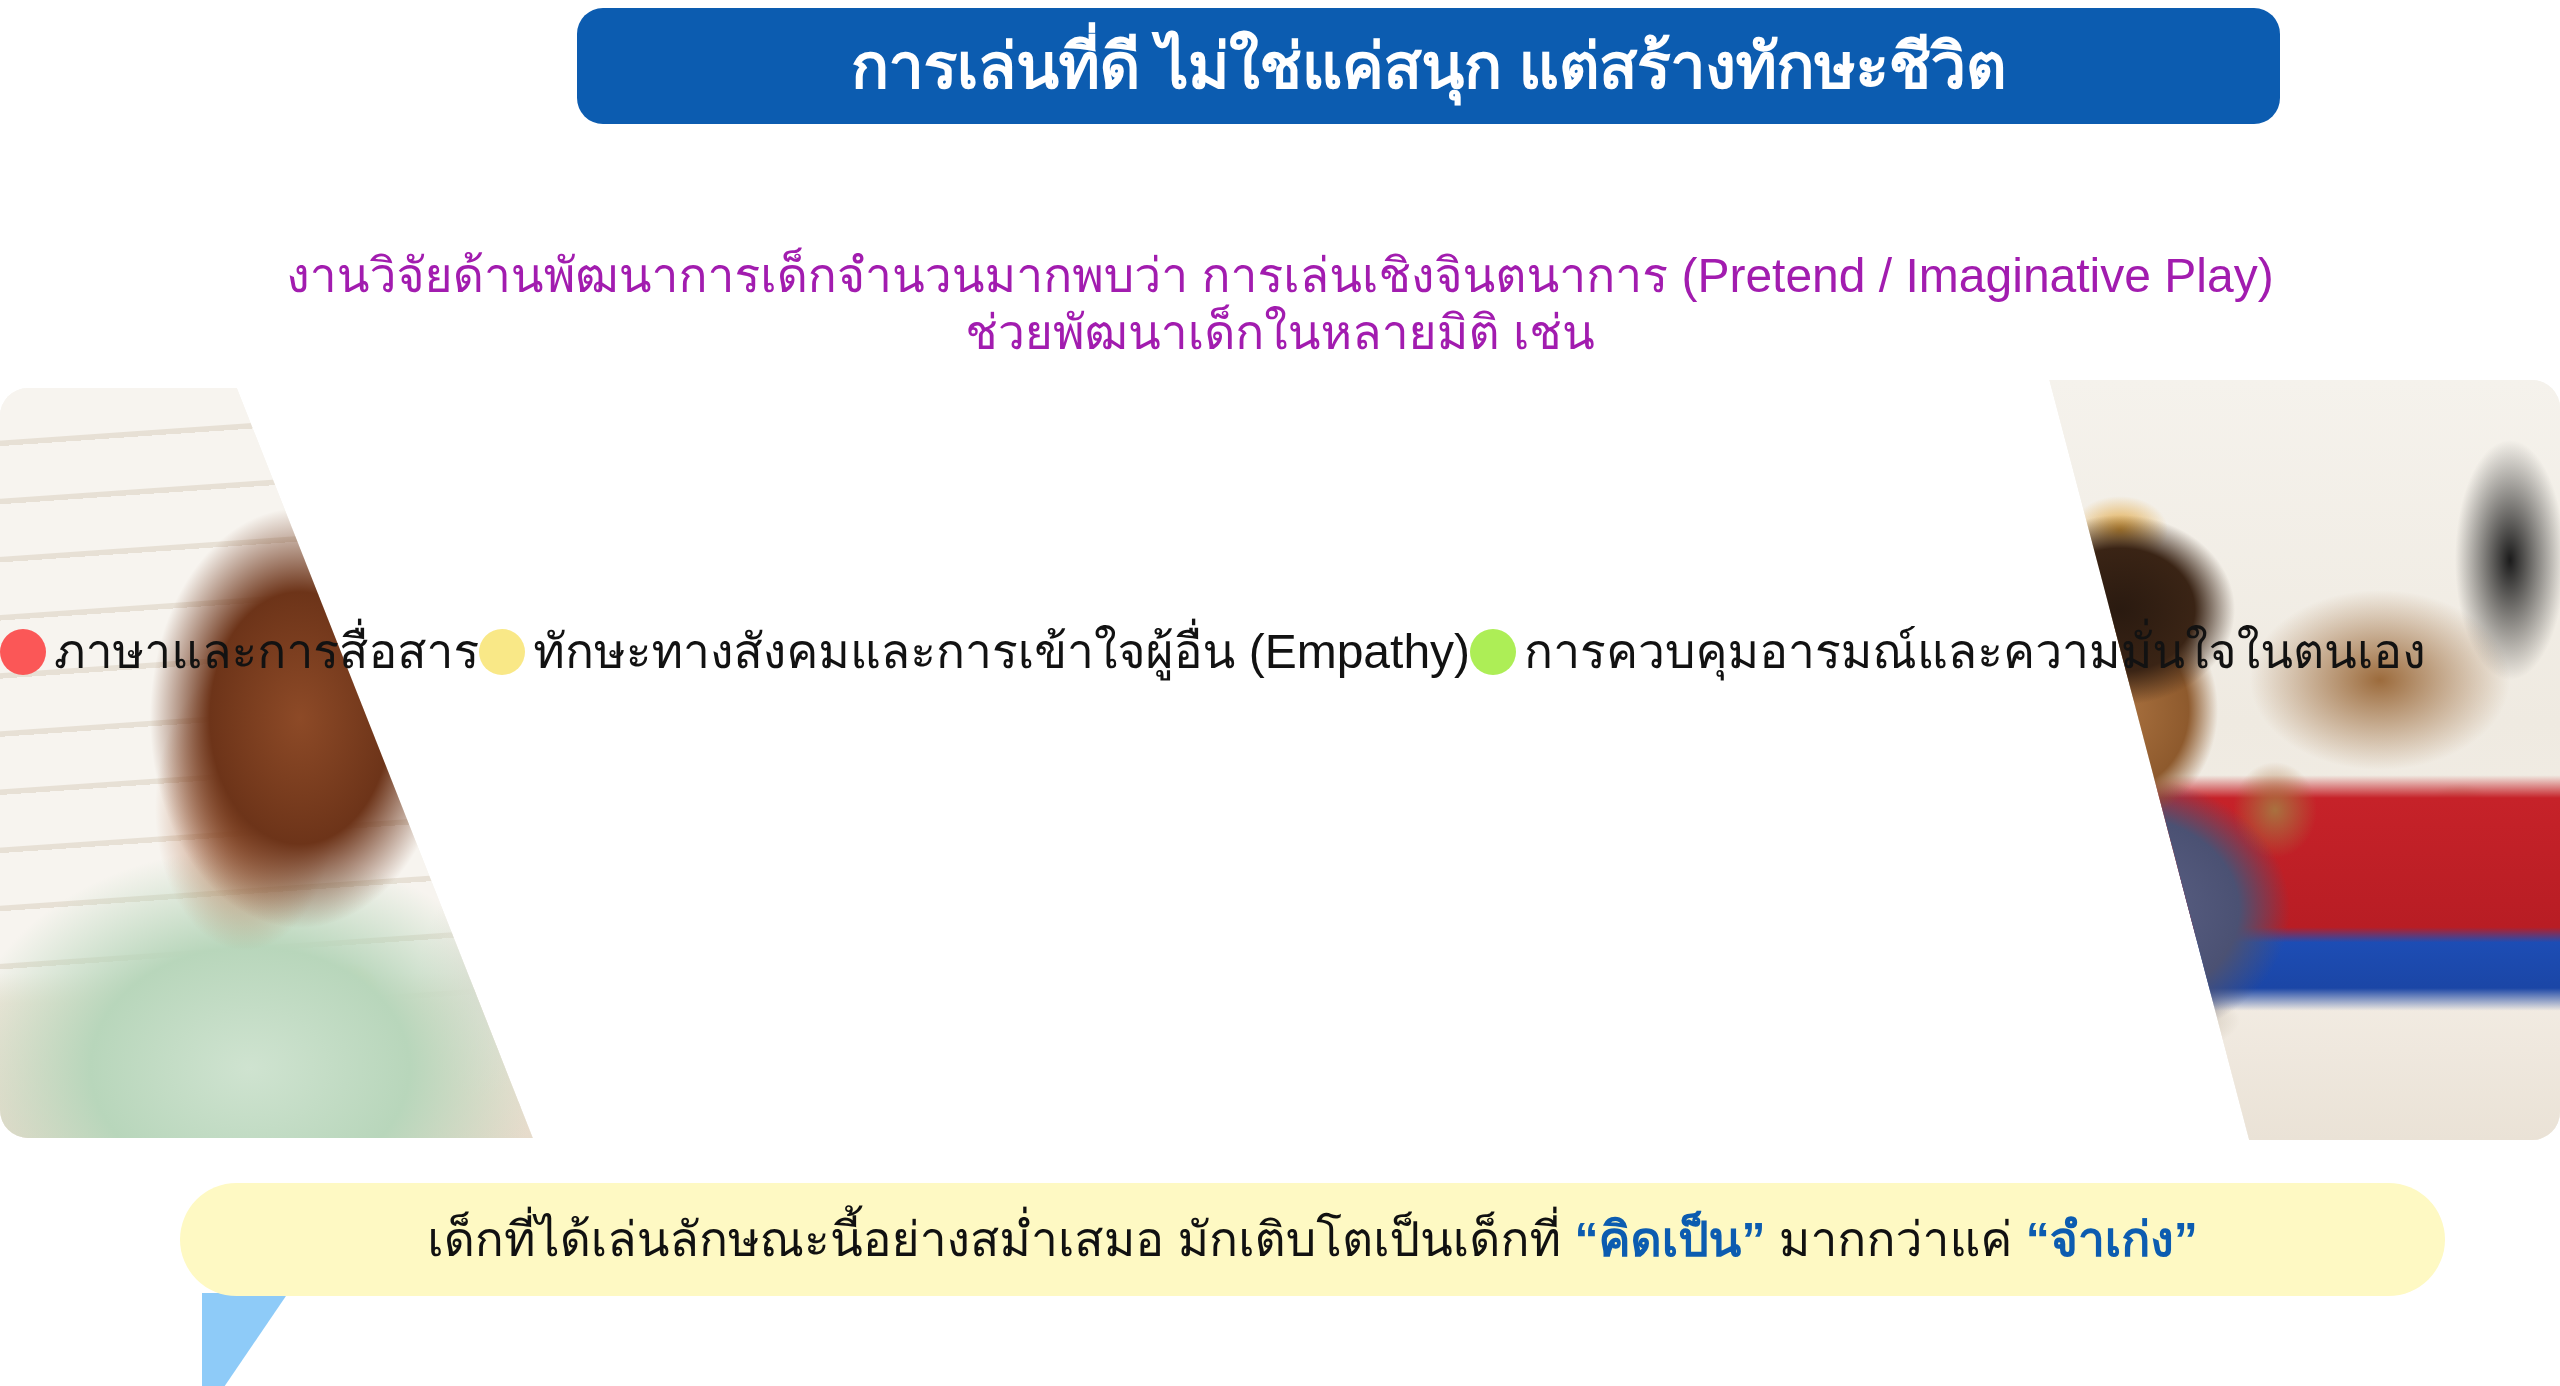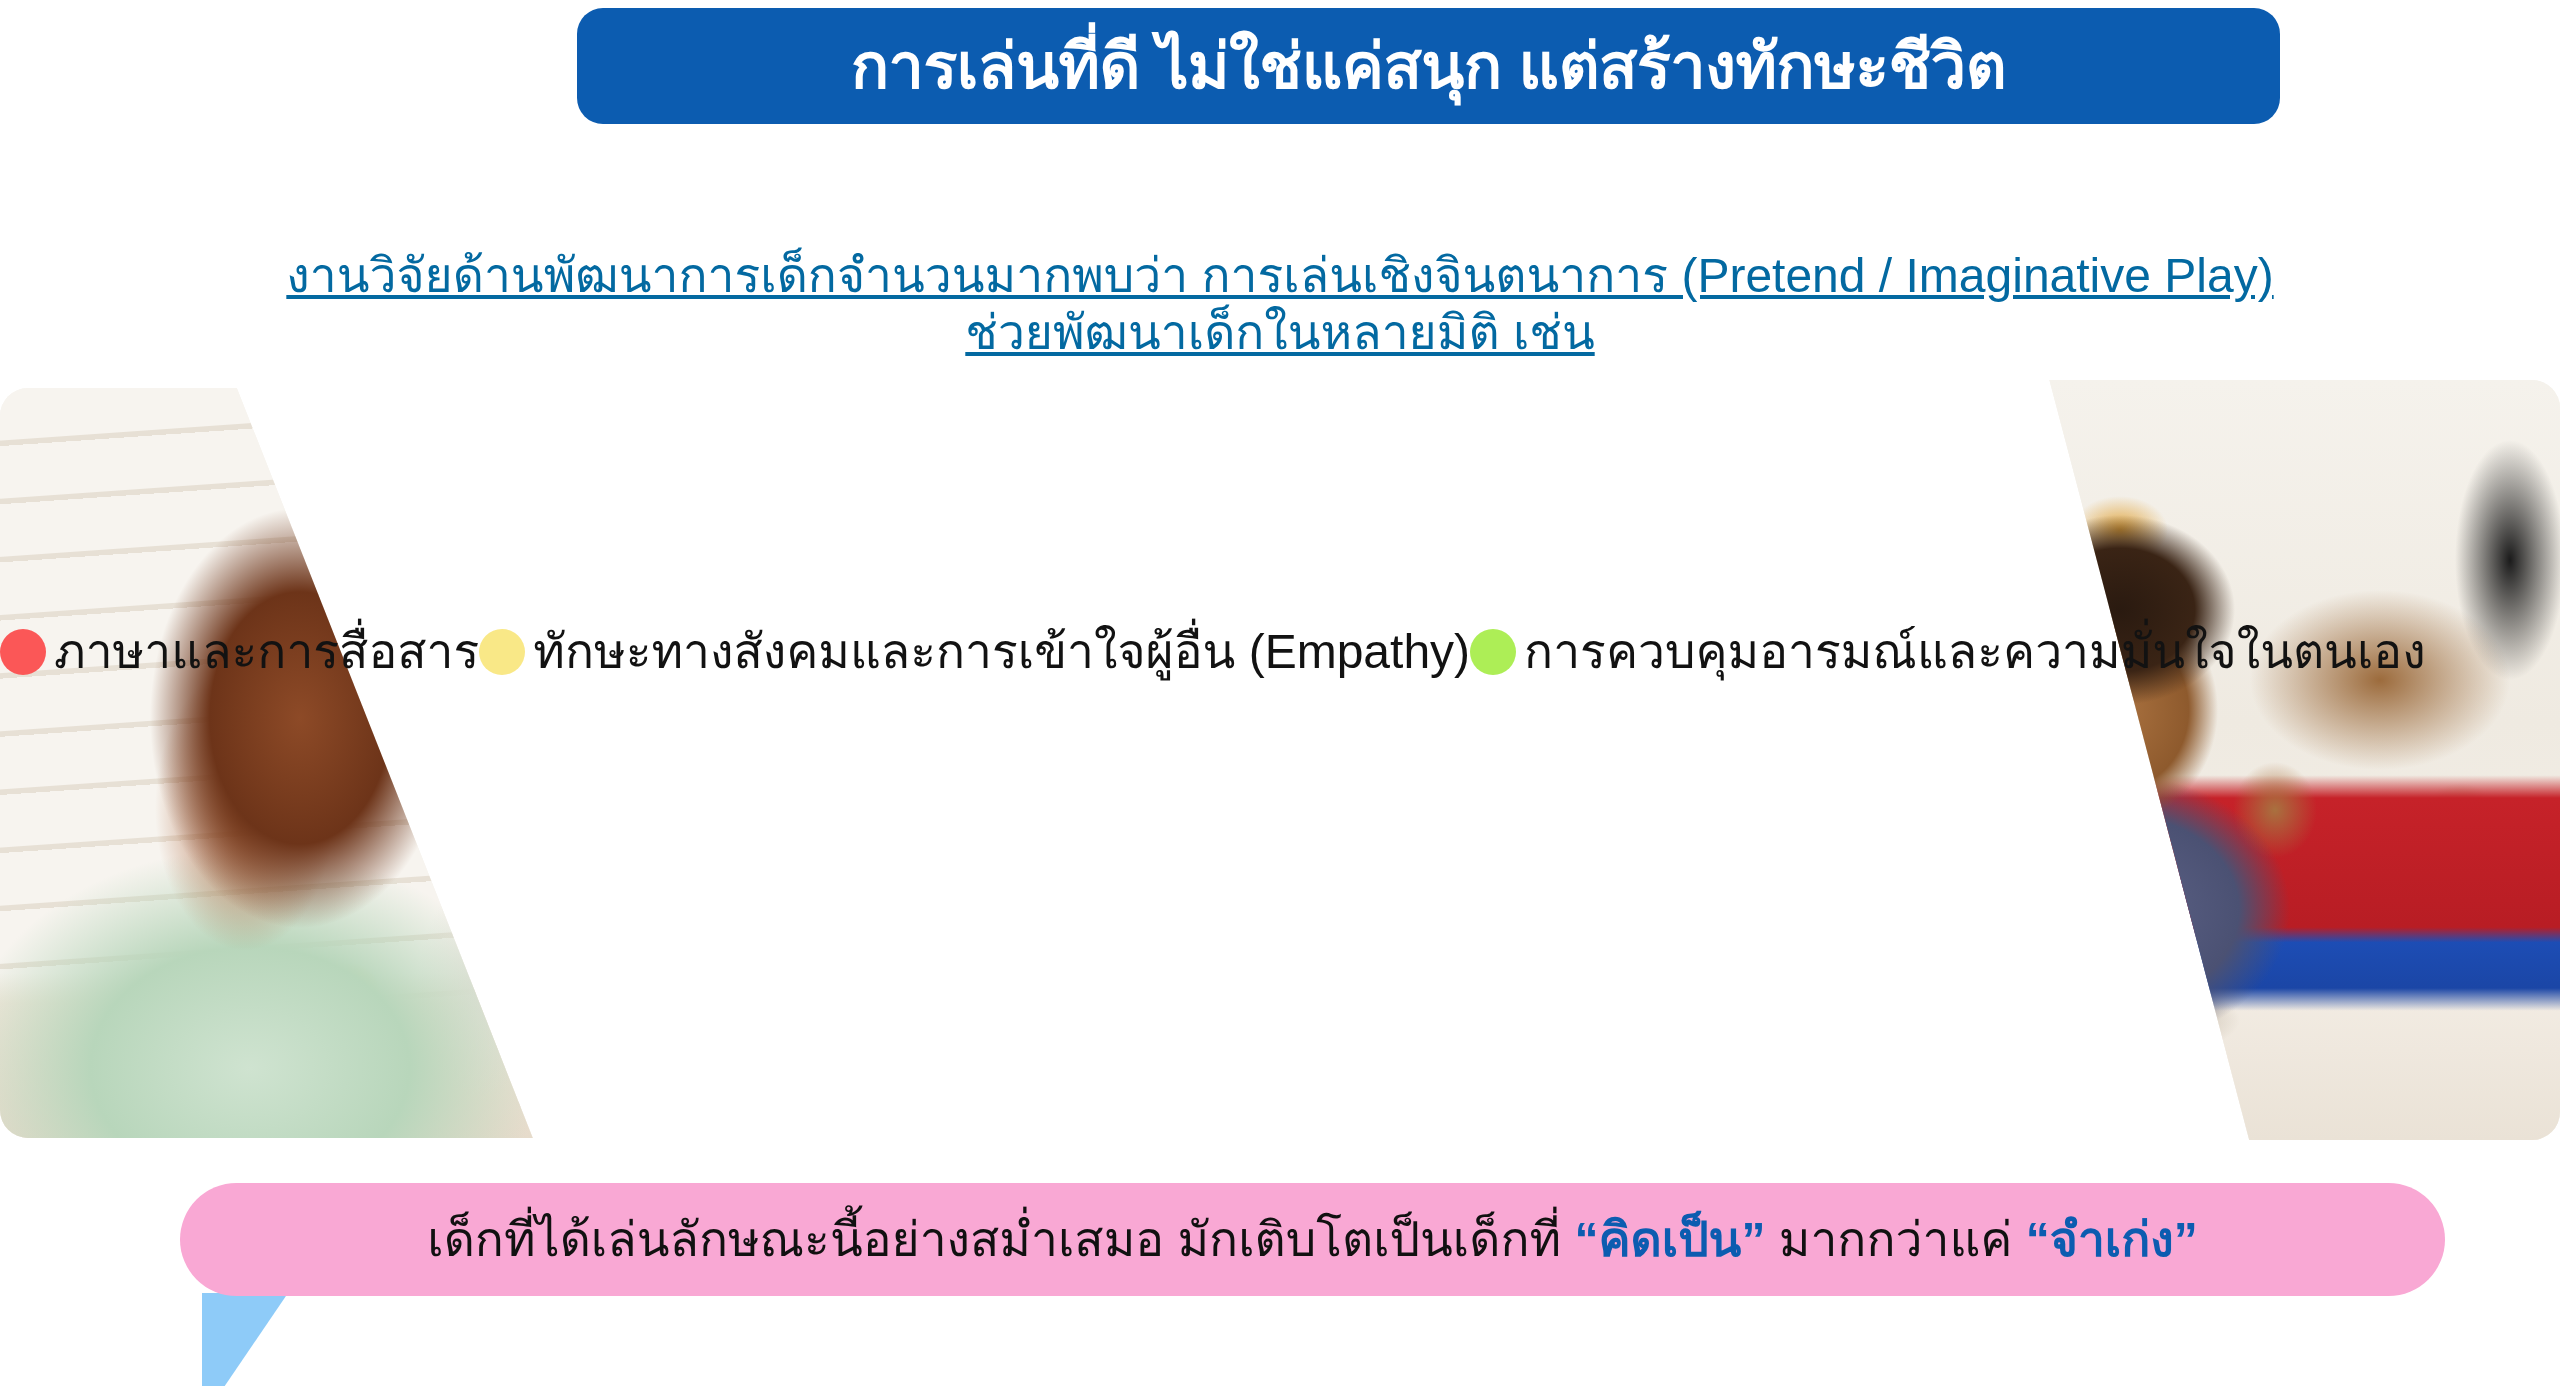--- a/index.html
+++ b/index.html
@@ -216,21 +216,21 @@
 </style>
 </head>
 <body>
 
 <div id="slide" style="background: rgb(255, 255, 255);">
 
   <div id="title-banner" style="background: rgb(12, 92, 176);">
     <span id="title-text" style="color: rgb(255, 255, 255);">การเล่นที่ดี ไม่ใช่แค่สนุก แต่สร้างทักษะชีวิต</span>
   </div>
 
-  <div id="subtitle" style="color: #0369a1; text-decoration: underline;">
+  <div id="subtitle" style="color: #a21caf;">
     <span class="line">งานวิจัยด้านพัฒนาการเด็กจำนวนมากพบว่า การเล่นเชิงจินตนาการ (Pretend / Imaginative Play)</span>
     <span class="line">ช่วยพัฒนาเด็กในหลายมิติ เช่น</span>
   </div>
 
   <div id="photo-left" class="photo">
     <div class="img-inner"></div>
   </div>
 
   <div id="photo-right" class="photo">
     <div class="img-inner"></div>
@@ -251,20 +251,20 @@
 
     <div class="bullet-row">
       <span class="bullet-dot" id="dot-3" style="background: rgb(173, 238, 86);"></span>
       <span class="bullet-label">การควบคุมอารมณ์และความมั่นใจในตนเอง</span>
     </div>
 
   </div>
 
   <div id="bubble-wrap">
     <div id="bubble-tail" style="border-top-color: rgb(142, 203, 248); border-left-color: rgb(142, 203, 248);"></div>
-    <div id="bubble" style="background: #f9a8d4;">
+    <div id="bubble" style="background: #fef9c3;">
       <span id="bubble-text" style="color: rgb(17, 17, 17);">
         <span>เด็กที่ได้เล่นลักษณะนี้อย่างสม่ำเสมอ มักเติบโตเป็นเด็กที่ </span><span class="hl" style="color: rgb(12, 92, 176);">“คิดเป็น”</span><span> มากกว่าแค่ </span><span class="hl" style="color: rgb(12, 92, 176);">“จำเก่ง”</span>
       </span>
     </div>
   </div>
 
 </div>
 
 </body></html>

